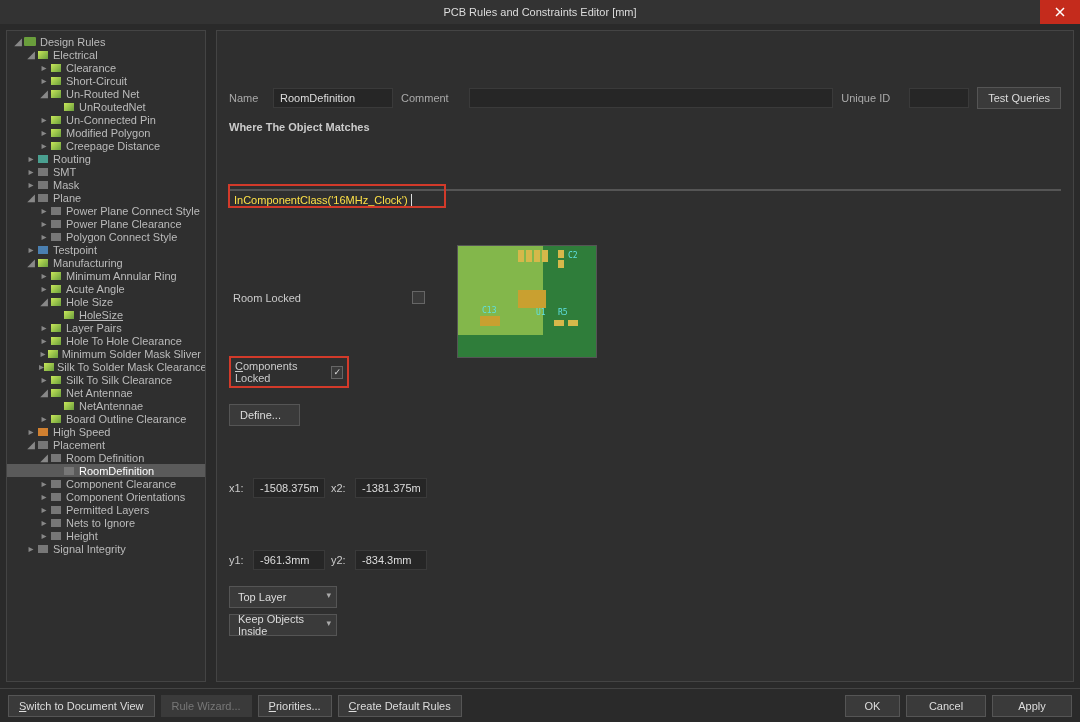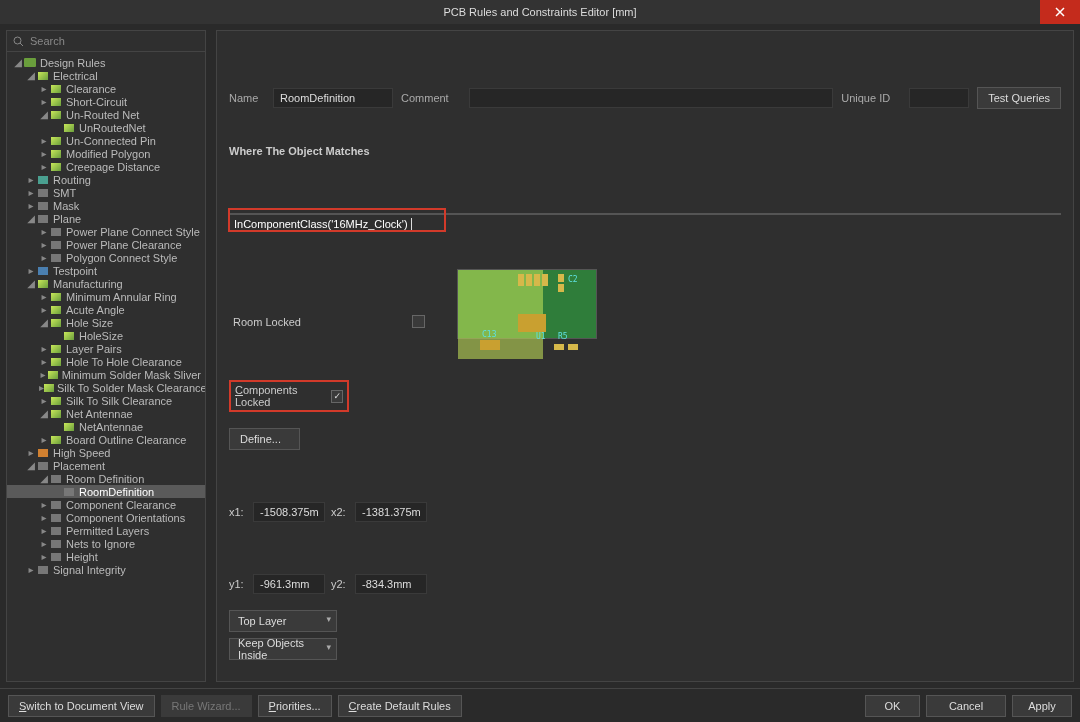--- a/index.html
+++ b/index.html
@@ -23,55 +23,48 @@
 .ic-orange { background: #d08030; }
 .ic-teal { background: #4aa090; }
 .right-panel { flex: 1; background: #2f2f2f; border: 1px solid #444; padding: 10px 12px; display: flex; flex-direction: column; gap: 8px; overflow: auto; }
 .row { display: flex; align-items: center; gap: 8px; margin-top: 46px; }
 .lbl { color: #aaa; min-width: 60px; }
 .input-flat { background: #262626; border: 1px solid #3a3a3a; color: #ddd; padding: 3px 6px; height: 20px; }
 .btn { background: #3a3a3a; border: 1px solid #555; color: #ddd; padding: 3px 10px; height: 22px; display: inline-flex; align-items: center; cursor: pointer; }
 .btn.disabled { color: #777; border-color: #3a3a3a; }
 .select { background: #3a3a3a; border: 1px solid #555; color: #ddd; height: 22px; display: inline-flex; align-items: center; padding: 0 18px 0 8px; position: relative; cursor: pointer; }
 .select::after { content: "▾"; position: absolute; right: 5px; top: 3px; font-size: 9px; color: #aaa; }
-.section-title { color: #ccc; font-weight: 600; padding: 4px 0 2px; margin-top: 24px; }
+.section-title { color: #ccc; font-weight: 600; padding: 4px 0 2px; }
 .query-area { flex-basis: 74px; background: #262626; border: 1px solid #555; position: relative; }
-.query-text { position: absolute; left: 4px; top: 3px; color: #ffffff; font-family: "Consolas", monospace; font-size: 12px; }
+.query-text { position: absolute; left: 4px; top: 3px; color: #fde047; font-family: "Consolas", monospace; font-size: 12px; }
 .query-text .cursor { border-right: 1px solid #ddd; }
 .hl-red { border: 2px solid #d23a2a; }
 .hl-query { position: absolute; left: -2px; top: -6px; width: 218px; height: 24px; border: 2px solid #d23a2a; pointer-events: none; }
 .checkbox { width: 13px; height: 13px; background: #3a3a3a; border: 1px solid #666; display: inline-flex; align-items: center; justify-content: center; font-size: 9px; color: #ddd; }
-.preview { width: 140px; height: 70px; background: #2f7d3a; position: relative; border: 1px solid #555; }
+.preview { width: 140px; height: 113px; background: #2f7d3a; position: relative; border: 1px solid #555; }
 .preview .pad { position: absolute; background: #d6b84a; }
 .preview .silk { position: absolute; color: #5fe0e0; font-size: 8px; font-family: monospace; }
 .bottom-bar { position: absolute; left: 0; right: 0; bottom: 0; height: 34px; background: #2a2a2a; border-top: 1px solid #444; display: flex; align-items: center; padding: 0 8px; gap: 6px; }
 .bottom-bar .spacer { flex: 1; }
 .underline { text-decoration: underline; }
 </style>
 </head>
 <body>
 
 <div class="titlebar">
   <span class="titlebar-title">PCB Rules and Constraints Editor [mm]</span>
   <div class="close-btn">
     <svg width="10" height="10" viewBox="0 0 10 10">
         <path d="M1 1 L9 9 M9 1 L1 9" stroke="#fff" stroke-width="1.5"></path>
       </svg>
   </div>
 </div>
 
 <div class="outer">
   <div class="left-panel">
-    <div class="search-row">
-      <svg width="11" height="11" viewBox="0 0 11 11">
-          <circle cx="4.5" cy="4.5" r="3.5" fill="none" stroke="#888" stroke-width="1"></circle>
-          <path d="M7 7 L10 10" stroke="#888" stroke-width="1"></path>
-        </svg>
-      <span>Search</span>
-    </div>
     <div class="tree" id="tree">
         <div class="tree-item" style="padding-left: 6px;">
           <span class="tree-toggle">◢</span>
           <span class="tree-icon">
             <span class="ic-folder"></span>
           </span>
           <span>Design Rules</span>
         </div>
         <div class="tree-item" style="padding-left: 19px;">
           <span class="tree-toggle">◢</span>
@@ -206,21 +199,21 @@
           </span>
           <span>Acute Angle</span>
         </div>
         <div class="tree-item" style="padding-left: 32px;">
           <span class="tree-toggle">◢</span>
           <span class="tree-icon">
             <span class="ic-rule ic-green"></span>
           </span>
           <span>Hole Size</span>
         </div>
-        <div class="tree-item" style="padding-left: 45px;">
+        <div class="tree-item" style="padding-left: 45px; text-decoration: underline;">
           <span class="tree-toggle"></span>
           <span class="tree-icon">
             <span class="ic-rule ic-green"></span>
           </span>
           <span>HoleSize</span>
         </div>
         <div class="tree-item" style="padding-left: 32px;">
           <span class="tree-toggle">▸</span>
           <span class="tree-icon">
             <span class="ic-rule ic-green"></span>
@@ -425,14 +418,14 @@
 </div>
 
 <div class="bottom-bar">
   <div class="btn"><span class="underline">S</span>witch to Document View</div>
   <div class="btn disabled">Rule Wizard...</div>
   <div class="btn"><span class="underline">P</span>riorities...</div>
   <div class="btn"><span class="underline">C</span>reate Default Rules</div>
   <div class="spacer"></div>
   <div class="btn" style="width:55px;justify-content:center">OK</div>
   <div class="btn" style="width:80px;justify-content:center">Cancel</div>
-  <div class="btn" style="width:60px;justify-content:center">Apply</div>
+  <div class="btn" style="width:80px;justify-content:center">Apply</div>
 </div>
 
 </body></html>

